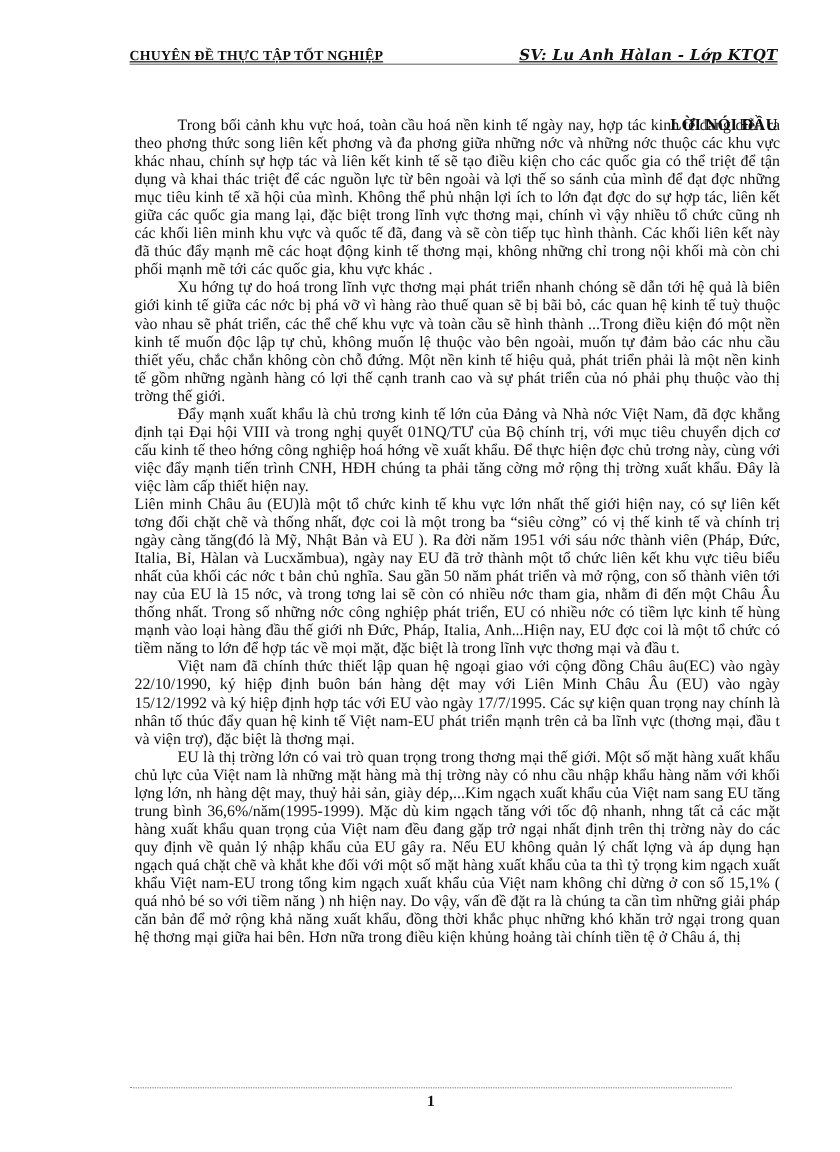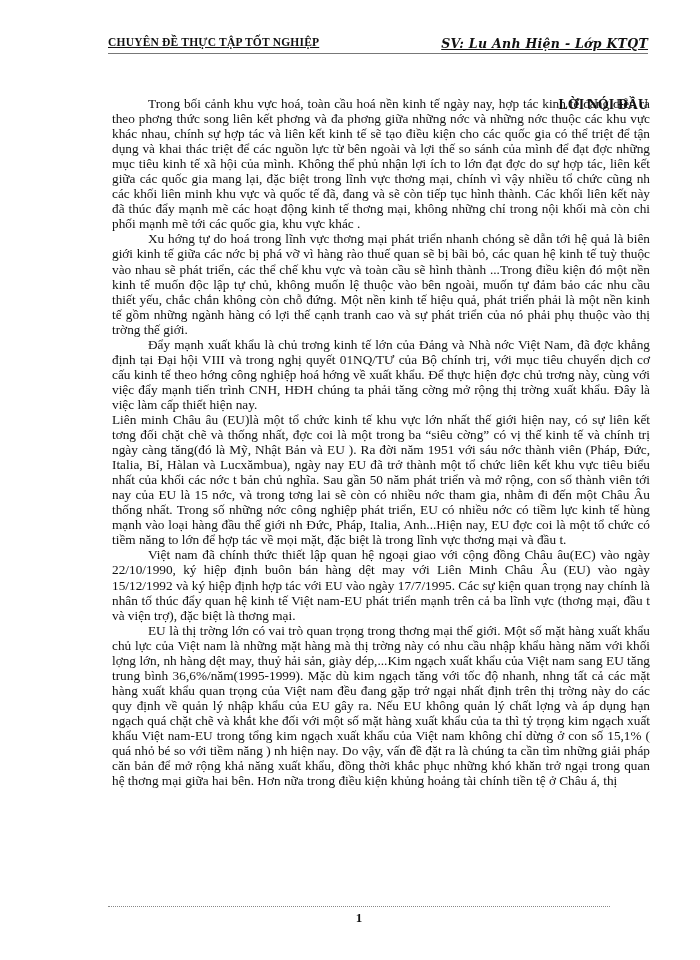--- a/index.html
+++ b/index.html
@@ -1,21 +1,21 @@
 <!DOCTYPE html>
 <html><head>
 <meta charset="utf-8">
 <style>
   html, body { margin: 0; padding: 0; background: #ffffff; }
   body { width: 700px; height: 960px; position: relative; overflow: hidden; }
   .page { position: absolute; left: 0; top: 0; width: 700px; height: 960px; background: #fff; }
   .header {
     position: absolute; left: 108px; top: 36px; width: 540px; height: 17px;
     border-bottom: 1px solid #777;
-    display: flex; justify-content: space-between; 
+    display: flex; justify-content: space-between; align-items: flex-end;
   }
   .header-left {
     font-family: "Liberation Serif", serif; font-weight: bold; font-size: 11.5px;
     color: #111; text-decoration: underline; letter-spacing: 0.2px; white-space: nowrap;
   }
   .header-right {
     font-family: "DejaVu Serif", serif; font-style: italic; font-weight: bold; font-size: 12.5px;
     color: #111; text-decoration: underline; white-space: nowrap; letter-spacing: 0.3px;
   }
   .title {
@@ -37,21 +37,21 @@
     position: absolute; left: 108px; top: 910px; width: 502px; text-align: center;
     font-family: "Liberation Serif", serif; font-weight: bold; font-size: 13px; color: #111;
   }
 </style>
 </head>
 <body>
 
 <div class="page">
   <div class="header">
     <span class="header-left">CHUYÊN ĐỀ  THỰC TẬP TỐT NGHIỆP</span>
-    <span class="header-right">SV: Lu   Anh Hiện - Lớp KTQT</span>
+    <span class="header-right">SV: Lu   Anh Hàlan - Lớp KTQT</span>
   </div>
 
   <div class="title">LỜI NÓI ĐẦU</div>
 
   <div class="body">
     <p class="indent">Trong bối cảnh khu vực hoá, toàn cầu hoá nền kinh tế ngày nay, hợp tác kinh tế đang diễn ra theo phơng   thức song liên kết phơng   và đa phơng   giữa những nớc   và những nớc   thuộc các khu vực khác nhau, chính sự hợp tác và liên kết kinh tế sẽ tạo điều kiện cho các quốc gia có thể triệt để tận dụng và khai thác triệt để các nguồn lực từ bên ngoài và lợi thế so sánh của mình để đạt đợc   những mục tiêu kinh tế xã hội của mình. Không thể phủ nhận lợi ích to lớn đạt đợc   do sự hợp tác, liên kết giữa các quốc gia mang lại, đặc biệt trong lĩnh vực thơng   mại, chính vì vậy nhiều tổ chức cũng nh   các khối liên minh khu vực và quốc tế đã, đang và sẽ còn tiếp tục hình thành. Các khối liên kết này đã thúc đẩy mạnh mẽ các hoạt động kinh tế thơng   mại, không những chỉ trong nội khối mà còn chi phối mạnh mẽ tới các quốc gia, khu vực khác .</p>
     <p class="indent">Xu hớng   tự do hoá trong lĩnh vực thơng   mại phát triển nhanh chóng sẽ dẫn tới hệ quả là biên giới kinh tế giữa các nớc   bị phá vỡ vì hàng rào thuế quan sẽ bị bãi bỏ, các quan hệ kinh tế tuỳ thuộc vào nhau sẽ phát triển, các thể chế khu vực và toàn cầu sẽ hình thành ...Trong điều kiện đó một nền kinh tế muốn độc lập tự chủ, không muốn lệ thuộc vào bên ngoài, muốn tự đảm bảo các nhu cầu thiết yếu, chắc chắn không còn chỗ đứng. Một nền kinh tế hiệu quả, phát triển phải là một nền kinh tế gồm những ngành hàng có lợi thế cạnh tranh cao và sự phát triển của nó phải phụ thuộc vào thị trờng   thế giới.</p>
     <p class="indent">Đẩy mạnh xuất khẩu là chủ trơng   kinh tế lớn của Đảng và Nhà nớc   Việt Nam, đã đợc   khẳng định tại Đại hội VIII và trong nghị quyết 01NQ/TƯ của Bộ chính trị, với mục tiêu chuyển dịch cơ cấu kinh tế theo hớng   công nghiệp hoá hớng   về xuất khẩu. Để thực hiện đợc   chủ trơng   này, cùng với việc đẩy mạnh tiến trình CNH, HĐH chúng ta phải tăng cờng   mở rộng thị trờng   xuất khẩu. Đây là việc làm cấp thiết hiện nay.</p>
     <p>Liên minh Châu âu (EU)là một tổ chức kinh tế khu vực lớn nhất thế giới hiện nay, có sự liên kết tơng   đối chặt chẽ và thống nhất, đợc   coi là một trong ba “siêu cờng”   có vị thế kinh tế và chính trị ngày càng tăng(đó là Mỹ, Nhật Bản và EU ). Ra đời năm 1951 với sáu nớc   thành viên (Pháp, Đức, Italia, Bỉ, Hàlan và Lucxămbua), ngày nay EU đã trở thành một tổ chức liên kết khu vực tiêu biểu nhất của khối các nớc   t   bản chủ nghĩa. Sau gần 50 năm phát triển và mở rộng, con số thành viên tới nay của EU là 15 nớc,   và trong tơng   lai sẽ còn có nhiều nớc   tham gia, nhằm đi đến một Châu Âu thống nhất. Trong số những nớc   công nghiệp phát triển, EU có nhiều nớc   có tiềm lực kinh tế hùng mạnh vào loại hàng đầu thế giới nh   Đức, Pháp, Italia, Anh...Hiện nay, EU đợc   coi là một tổ chức có tiềm năng to lớn để hợp tác về mọi mặt, đặc biệt là trong lĩnh vực thơng   mại và đầu t.</p>
     <p class="indent">Việt nam đã chính thức thiết lập quan hệ ngoại giao với cộng đồng Châu âu(EC) vào ngày 22/10/1990, ký hiệp định buôn bán hàng dệt may với Liên Minh Châu Âu (EU) vào ngày 15/12/1992 và ký hiệp định hợp tác với EU vào ngày 17/7/1995. Các sự kiện quan trọng nay chính là nhân tố thúc đẩy quan hệ kinh tế Việt nam-EU phát triển mạnh trên cả ba lĩnh vực (thơng   mại, đầu t   và viện trợ), đặc biệt là thơng   mại.</p>

